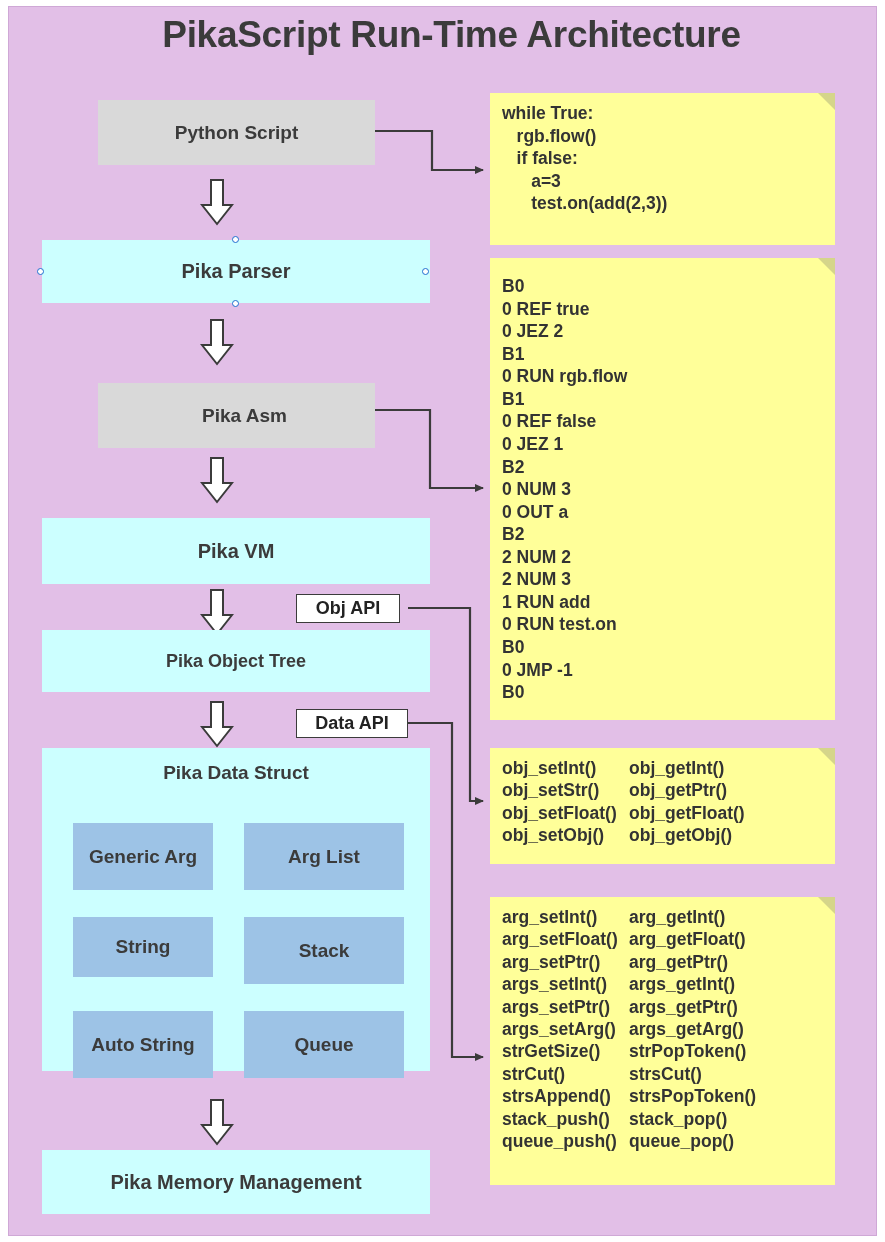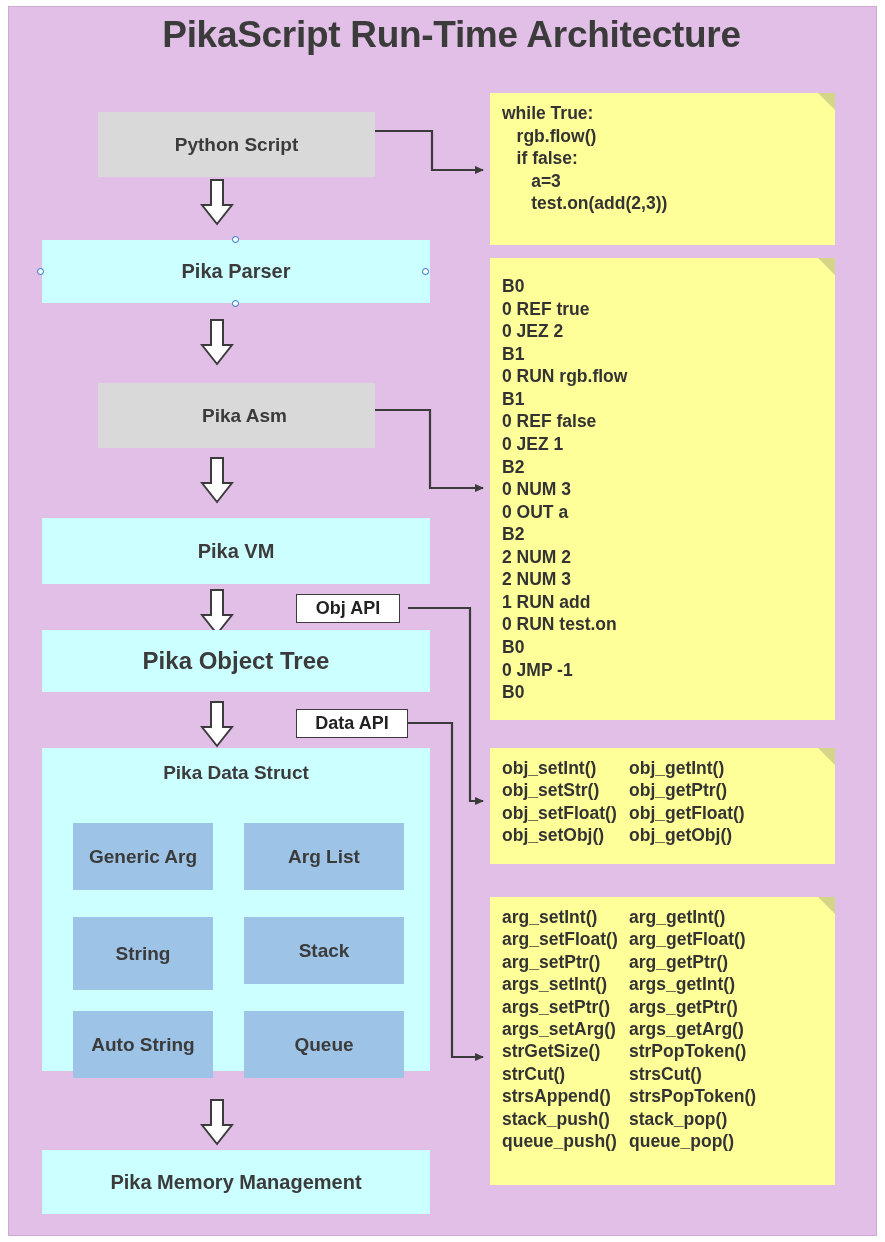--- a/index.html
+++ b/index.html
@@ -191,55 +191,55 @@
     <svg viewBox="0 0 34 48" width="34" height="48">
       <path d="M11,2 L23,2 L23,27 L32,27 L17,46 L2,27 L11,27 Z" fill="#ffffff" stroke="#3b3b3b" stroke-width="2"></path>
     </svg>
   </div>
   <div class="darrow" style="left:200px; top:1098px;">
     <svg viewBox="0 0 34 48" width="34" height="48">
       <path d="M11,2 L23,2 L23,27 L32,27 L17,46 L2,27 L11,27 Z" fill="#ffffff" stroke="#3b3b3b" stroke-width="2"></path>
     </svg>
   </div>
 
-  <div class="fbox gray" style="left:98px; top:112px; width:277px; height:65px; font-size:19px;">
+  <div class="fbox gray" style="left:98px; top:100px; width:277px; height:65px; font-size:19px;">
     <span>Python Script</span>
   </div>
 
   <div class="fbox cyan" style="left:42px; top:240px; width:388px; height:63px; font-size:20px;">
     <span>Pika Parser</span>
   </div>
   <div class="handle" style="left:37px; top:268px;"></div>
   <div class="handle" style="left:422px; top:268px;"></div>
   <div class="handle" style="left:232px; top:236px;"></div>
   <div class="handle" style="left:232px; top:300px;"></div>
 
   <div class="fbox gray" style="left:98px; top:383px; width:277px; height:65px; font-size:19px;padding-left:16px;">
     <span>Pika Asm</span>
   </div>
 
   <div class="fbox cyan" style="left:42px; top:518px; width:388px; height:66px; font-size:20px;">
     <span>Pika VM</span>
   </div>
 
-  <div class="fbox cyan" style="left:42px; top:630px; width:388px; height:62px; font-size:24px;">
+  <div class="fbox cyan" style="left:42px; top:630px; width:388px; height:62px; font-size:18px;">
     <span>Pika Object Tree</span>
   </div>
 
   <div class="fbox struct" style="left:42px; top:748px; width:388px; height:323px;">
     <div class="struct-title">Pika Data Struct</div>
   </div>
 
   <div class="fbox blue" style="left:73px; top:823px; width:140px; height:67px; font-size:19px;">
     <span>Generic Arg</span>
   </div>
   <div class="fbox blue" style="left:244px; top:823px; width:160px; height:67px; font-size:19px;">
     <span>Arg List</span>
   </div>
-  <div class="fbox blue" style="left:73px; top:917px; width:140px; height:73px; font-size:19px;">
+  <div class="fbox blue" style="left:73px; top:917px; width:140px; height:60px; font-size:19px;">
     <span>String</span>
   </div>
   <div class="fbox blue" style="left:244px; top:917px; width:160px; height:67px; font-size:19px;">
     <span>Stack</span>
   </div>
   <div class="fbox blue" style="left:73px; top:1011px; width:140px; height:67px; font-size:19px;">
     <span>Auto String</span>
   </div>
   <div class="fbox blue" style="left:244px; top:1011px; width:160px; height:67px; font-size:19px;">
     <span>Queue</span>

